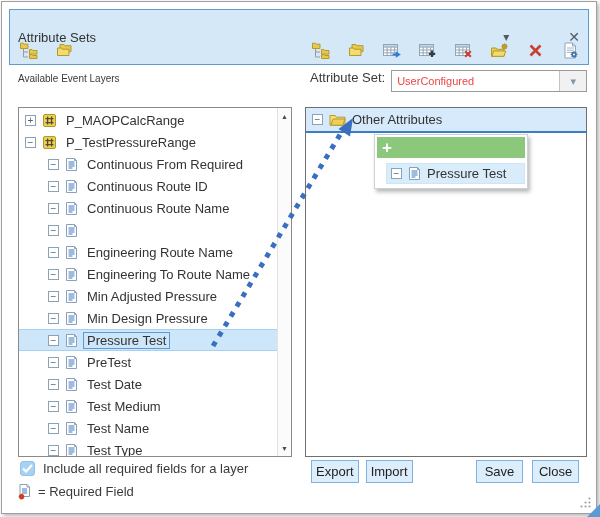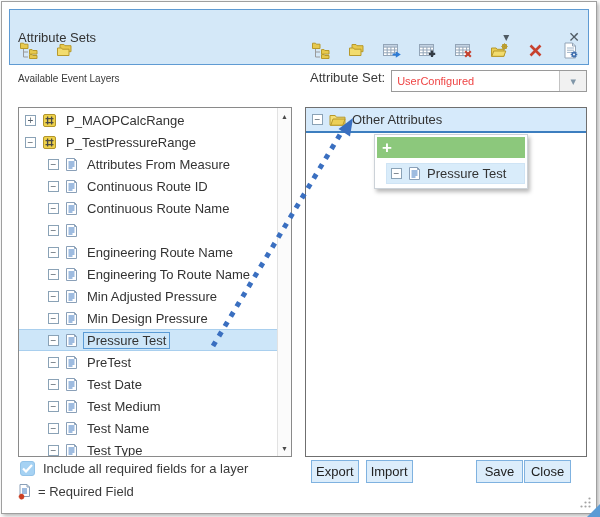--- a/index.html
+++ b/index.html
@@ -52,21 +52,21 @@
   .ghost .greenbar{height:21px;background:#8cc87c;display:flex;align-items:center;padding-left:5px;
     color:#fff;font-size:17px;font-weight:bold;line-height:1;}
   .ghost .grow{margin:5px 0 2px 9px;height:21px;background:#d9ecfa;border:1px solid #cfe4f5;
     display:flex;align-items:center;gap:6px;padding-left:4px;font-size:13px;color:#333;box-sizing:border-box;}
   
   .chk-row{position:absolute;left:18px;top:459px;display:flex;align-items:center;gap:8px;font-size:13px;color:#3a3a3a;}
   .chk{width:15px;height:15px;border-radius:3px;background:#a6d2f3;border:1px solid #93c3e8;display:flex;
     align-items:center;justify-content:center;cursor:pointer;box-sizing:border-box;}
   .legend-row{position:absolute;left:15px;top:481px;display:flex;align-items:center;gap:5px;font-size:13px;color:#3a3a3a;}
   .btn-group{position:absolute;top:458px;display:flex;}
-  .btn-group.g1{left:309px;gap:7px;} .btn-group.g2{left:474px;gap:1px;}
+  .btn-group.g1{left:309px;gap:7px;} .btn-group.g2{left:474px;gap:9px;}
   .btn{height:23px;min-width:47px;padding:0 4px;background:#dcedfb;border:1px solid #7fb2e0;font-size:13px;
     color:#222;display:flex;align-items:center;justify-content:center;cursor:pointer;box-sizing:border-box;
     font-family:inherit;}
   
   .overlay{position:absolute;left:0;top:0;width:600px;height:517px;pointer-events:none;z-index:6;}
   
   .grip{position:absolute;right:4px;bottom:4px;}
   .corner{position:absolute;right:0;bottom:0;width:0;height:0;
     border-left:13px solid transparent;border-bottom:13px solid #5b9bd5;}
 </style>
@@ -217,21 +217,21 @@
           </div>
           <div class="trow" style="padding-left: 29px;">
             <span class="exp">−</span>
             <span class="ticon">
               <svg width="13" height="15" viewBox="0 0 13 15">
                 <path d="M1.5 1.5h8l2 2v10h-10z" fill="#fff" stroke="#8aa0b8"></path>
                 <path d="M9.5 1.5v2h2" fill="none" stroke="#8aa0b8"></path>
                 <path d="M3.5 5h6M3.5 7h6M3.5 9h6M3.5 11h4" stroke="#3e78c0" fill="none"></path>
               </svg>
             </span>
-            <span class="tlabel">Attributes From Measure</span>
+            <span class="tlabel">Continuous From Required</span>
           </div>
           <div class="trow" style="padding-left: 29px;">
             <span class="exp">−</span>
             <span class="ticon">
               <svg width="13" height="15" viewBox="0 0 13 15">
                 <path d="M1.5 1.5h8l2 2v10h-10z" fill="#fff" stroke="#8aa0b8"></path>
                 <path d="M9.5 1.5v2h2" fill="none" stroke="#8aa0b8"></path>
                 <path d="M3.5 5h6M3.5 7h6M3.5 9h6M3.5 11h4" stroke="#3e78c0" fill="none"></path>
               </svg>
             </span>

